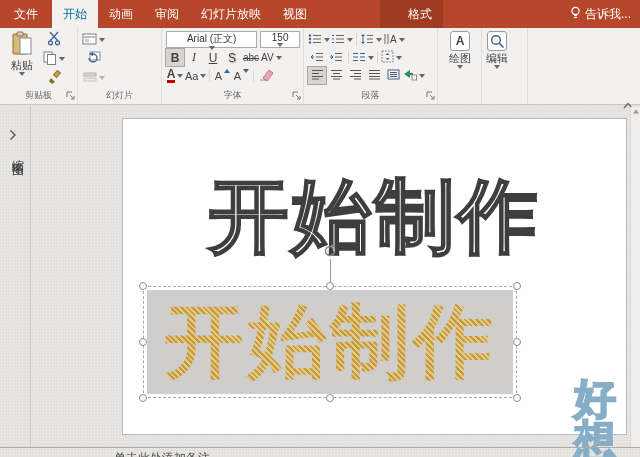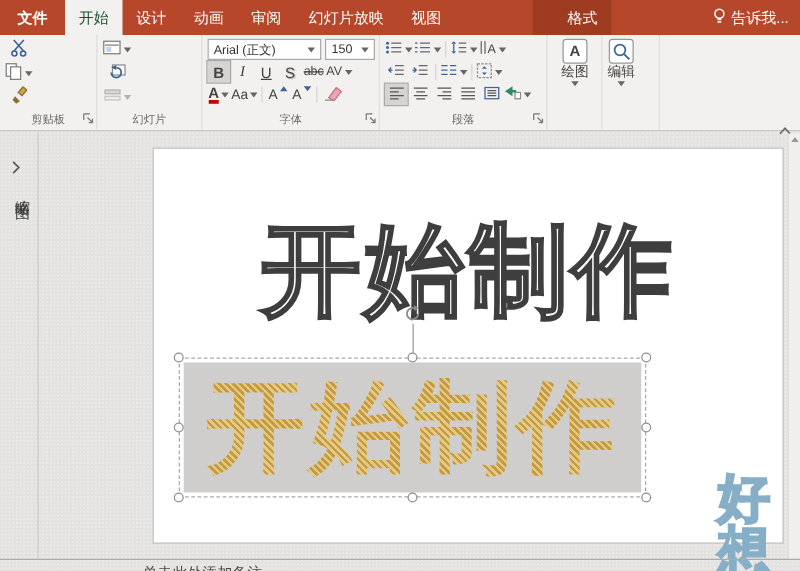--- a/index.html
+++ b/index.html
@@ -8,41 +8,41 @@
     position:relative;
     font-family:"Liberation Sans","DejaVu Sans",sans-serif;
     background-color:#E4E2E0;
     background-image:radial-gradient(rgba(255,255,255,.45) .5px, transparent .6px);
     background-size:3px 3px;
   }
   
   .tabbar { position:absolute; top:0; left:0; right:0; height:28px; background:#B7472A;
             display:flex; align-items:stretch; color:#fff; font-size:12px; white-space:nowrap; }
   .tab { padding:0 11px; line-height:28px; cursor:default; }
-  .tab.file { padding:0 14px;font-weight:bold; }
-  .tab.active { background:#F3F1F0; color:#14532d; }
+  .tab.file { padding:0 14px; }
+  .tab.active { background:#F3F1F0; color:#0369a1; }
   .tab.contextual { background:#9E3B20; margin-left:62px;padding-left:28px; }
   .tab-right { margin-left:auto; display:flex; align-items:center; height:100%; }
   .tellme { display:flex; align-items:center; gap:4px; padding:0 9px; height:100%; }
   
   .ribbon { position:absolute; top:28px; left:0; right:0; height:77px; background:#F3F1F0;
             border-bottom:1px solid #C8C6C4; display:flex; font-size:11px; color:#444; }
   .rgroup { border-right:1px solid #E0DDDB; display:flex; flex-direction:column; position:relative; flex:none; }
   .rg-body { flex:1; display:flex; padding:3px 3px 0 4px; gap:3px; }
   .rg-label { height:14px; font-size:9px; color:#6A6A6A; text-align:center; line-height:11px; }
   .launcher { position:absolute; right:2px; bottom:2px; }
   .bigbtn { display:flex; flex-direction:column; align-items:center; gap:1px; font-size:11px;
             color:#444; text-align:center; line-height:12px; }
   .sidecol { display:flex; flex-direction:column; justify-content:flex-start; gap:2px; }
   .sb { min-width:18px; height:17px; display:flex; align-items:center; justify-content:center; gap:2px; }
   .sb.active { background:#D6D3D1; outline:1px solid #ABA9A7; }
   .car { width:0; height:0; border-left:3px solid transparent; border-right:3px solid transparent;
          border-top:4px solid #666; display:inline-block; }
   .combo { background:#fff; border:1px solid #ABABAB; height:17px; font-size:10px; color:#333;
-           display:flex; align-items:center; padding:0 4px; justify-content:space-between; }
+           display:flex; align-items:center; padding:0 4px; justify-content:space-between;flex-direction:column; }
   .frow { display:flex; align-items:center; gap:1px; margin-bottom:1px; }
   .vdiv { width:1px; height:13px; background:#D8D5D3; margin:0 2px; }
   .fB { font-weight:bold; font-size:12px; }
   .fI { font-style:italic; font-family:"Liberation Serif",serif; font-size:12px; }
   .fU { text-decoration:underline; font-size:12px; }
   .fS { font-size:12px; text-shadow:1px 1px 1px #AAA; }
   .fabc { font-size:10px; text-decoration:line-through; }
   .fAV { font-size:10px; }
   .fcolA { font-weight:bold; font-size:12px; border-bottom:3px solid #C00000; line-height:11px; }
   .tri-up { width:0;height:0;border-left:3px solid transparent;border-right:3px solid transparent;
@@ -99,21 +99,20 @@
   .notes-text { position:absolute; top:450px; left:114px; font-size:12px; color:#4A4A4A; }
 </style>
 </head>
 <body>
 
 <div>
 
   <div class="tabbar">
     <div class="tab file">文件</div>
     <div class="tab active">开始</div>
-    <div class="tab">设计</div>
     <div class="tab">动画</div>
     <div class="tab">审阅</div>
     <div class="tab">幻灯片放映</div>
     <div class="tab">视图</div>
     <div class="tab contextual">格式</div>
     <div class="tab-right">
       <div class="tellme">
         <span>
           <svg width="11" height="14" viewBox="0 0 11 14">
               <circle cx="5.5" cy="5" r="3.6" fill="none" stroke="#fff" stroke-width="1.2"></circle>
@@ -124,20 +123,31 @@
         <span>告诉我...</span>
       </div>
 
     </div>
   </div>
 
   <div class="ribbon">
 
     <div class="rgroup" style="width:78px">
       <div class="rg-body">
+        <div class="bigbtn" style="width:36px">
+          <span>
+            <svg width="22" height="25" viewBox="0 0 22 25">
+                <rect x="2" y="3" width="14" height="20" rx="1" fill="#D7B877" stroke="#8E6F2F"></rect>
+                <rect x="6" y="1" width="6" height="4" rx="1" fill="#CFCFCF" stroke="#8E6F2F"></rect>
+                <rect x="9" y="7" width="11" height="16" fill="#fff" stroke="#8A8A8A"></rect>
+              </svg>
+          </span>
+          <span>粘贴</span>
+          <span class="car"></span>
+        </div>
         <div class="sidecol">
           <div class="sb">
             <span>
               <svg width="15" height="15" viewBox="0 0 15 15">
                   <path d="M3 1 L11 10 M11 1 L3 10" stroke="#3C6399" stroke-width="1.3" fill="none"></path>
                   <circle cx="3.5" cy="11.8" r="2" fill="none" stroke="#3C6399" stroke-width="1.3"></circle>
                   <circle cx="10.5" cy="11.8" r="2" fill="none" stroke="#3C6399" stroke-width="1.3"></circle>
                 </svg>
             </span>
           </div>

